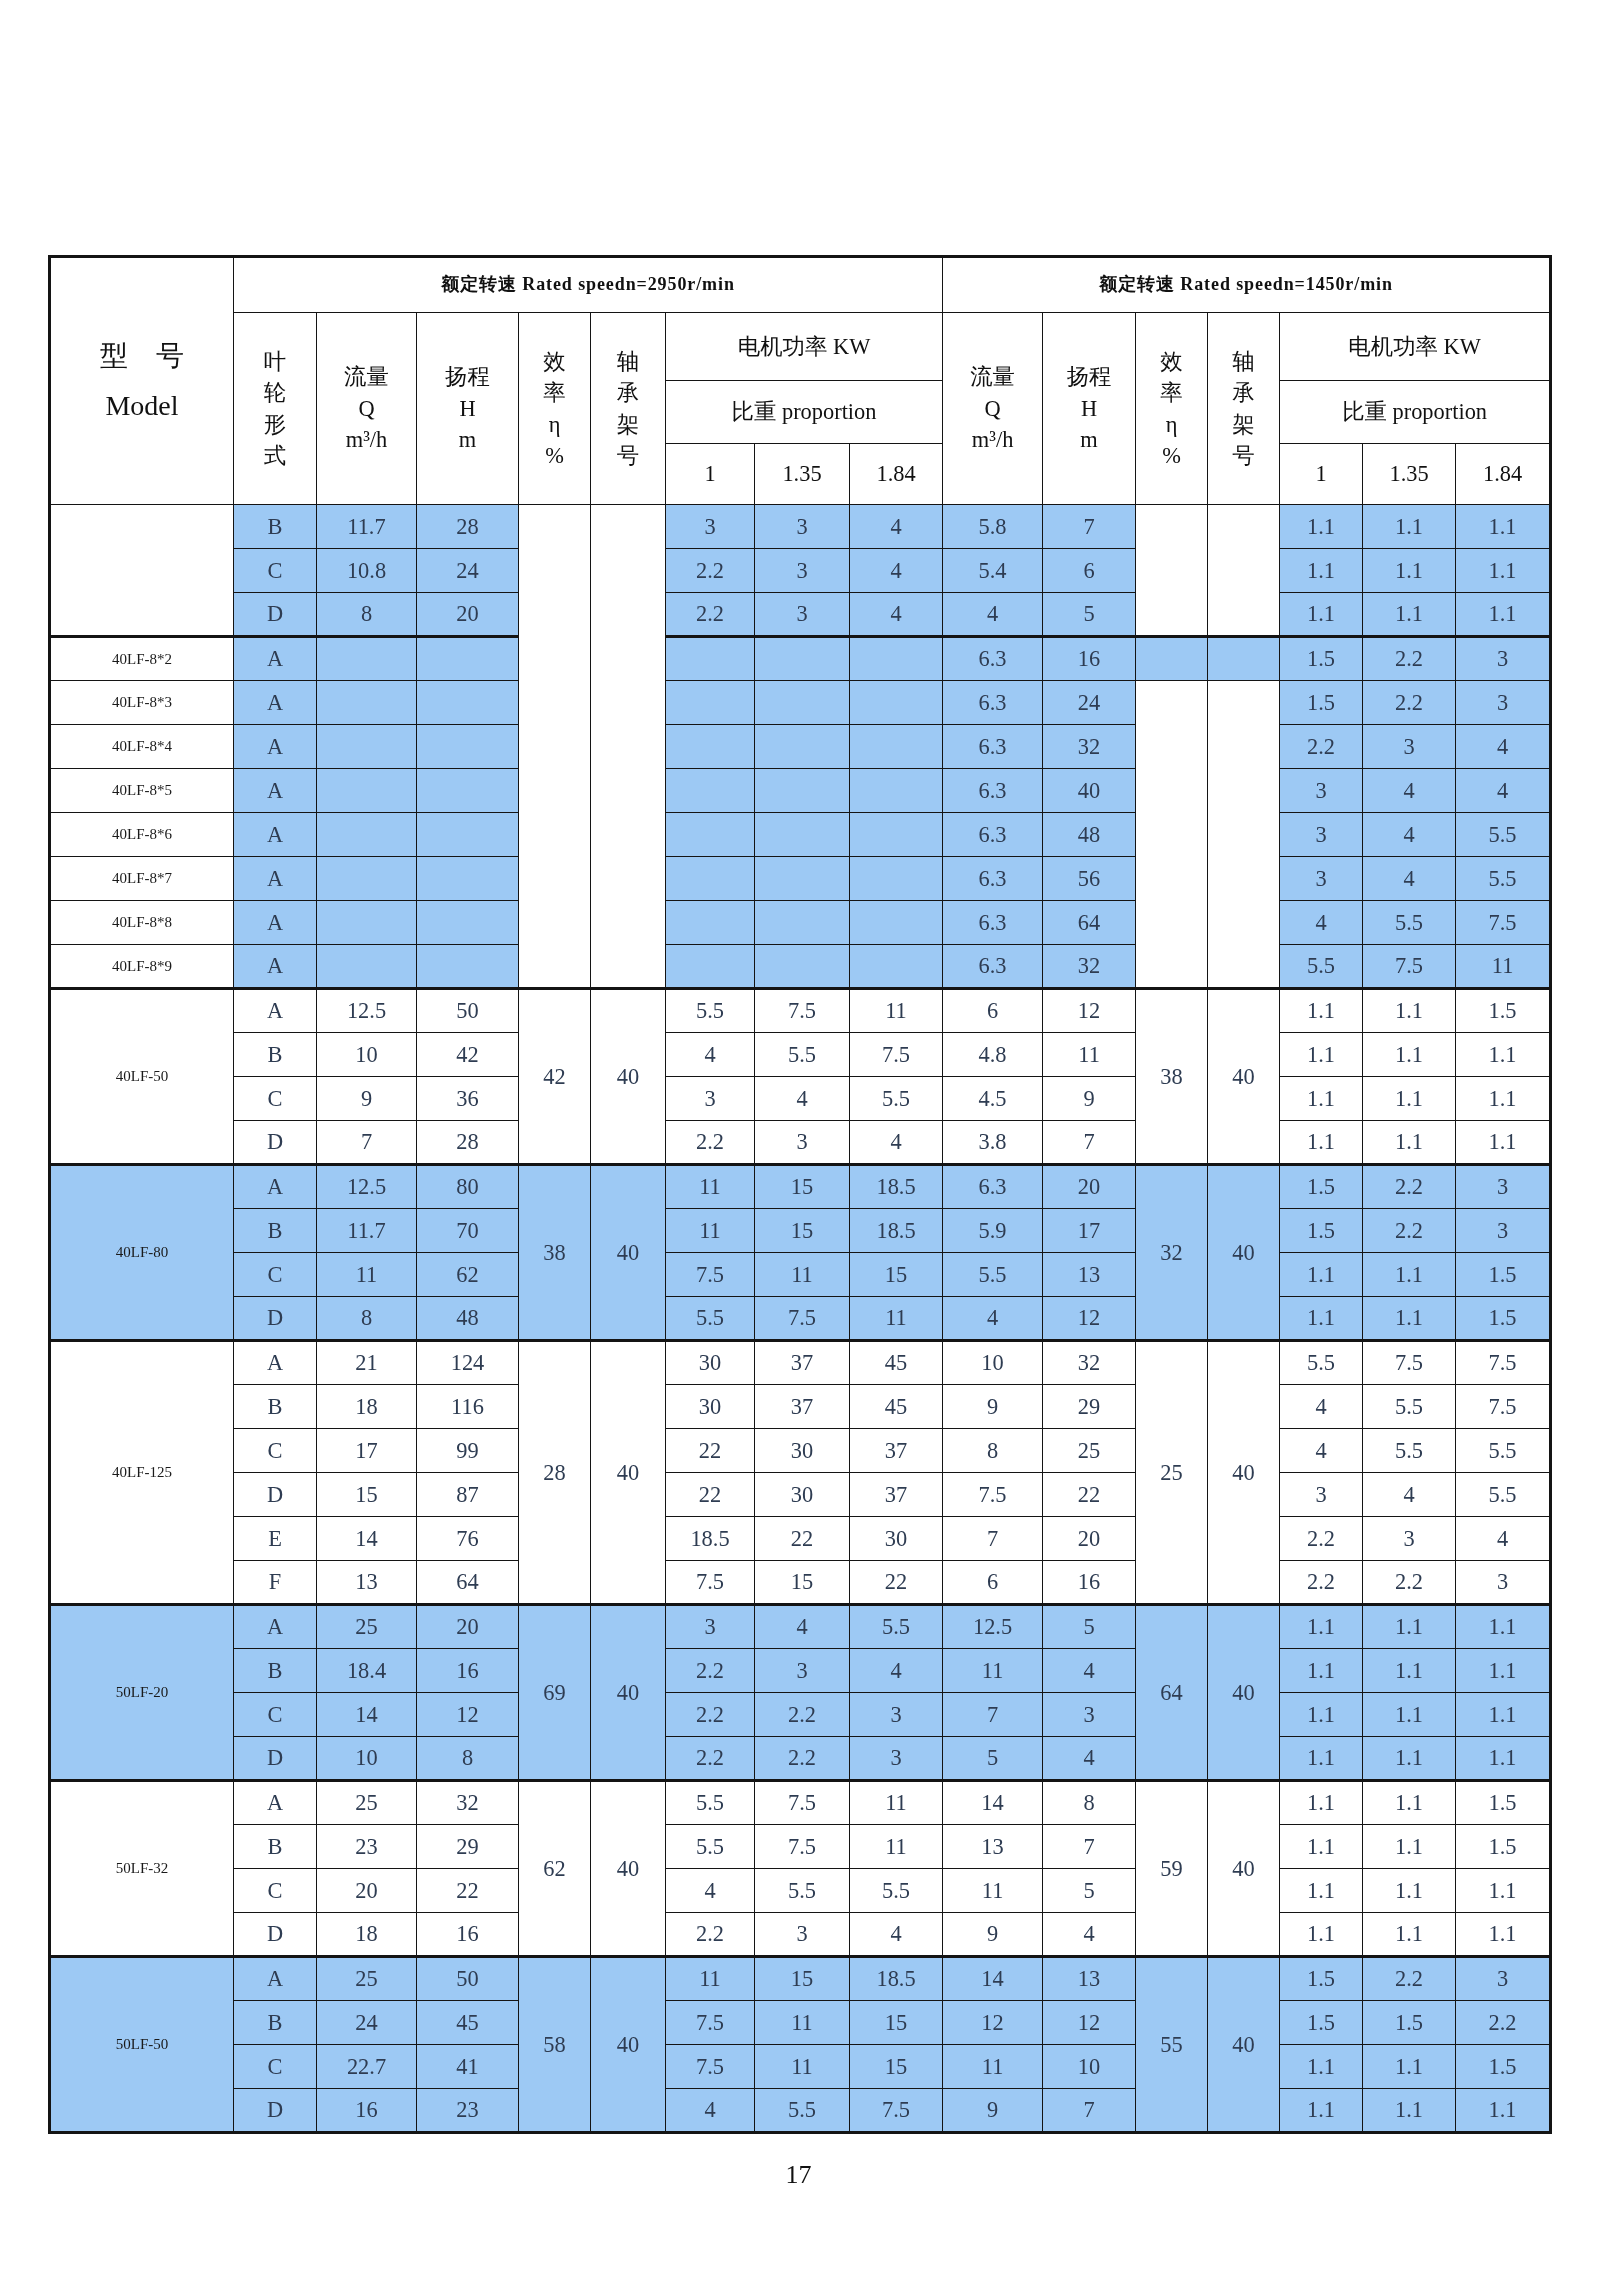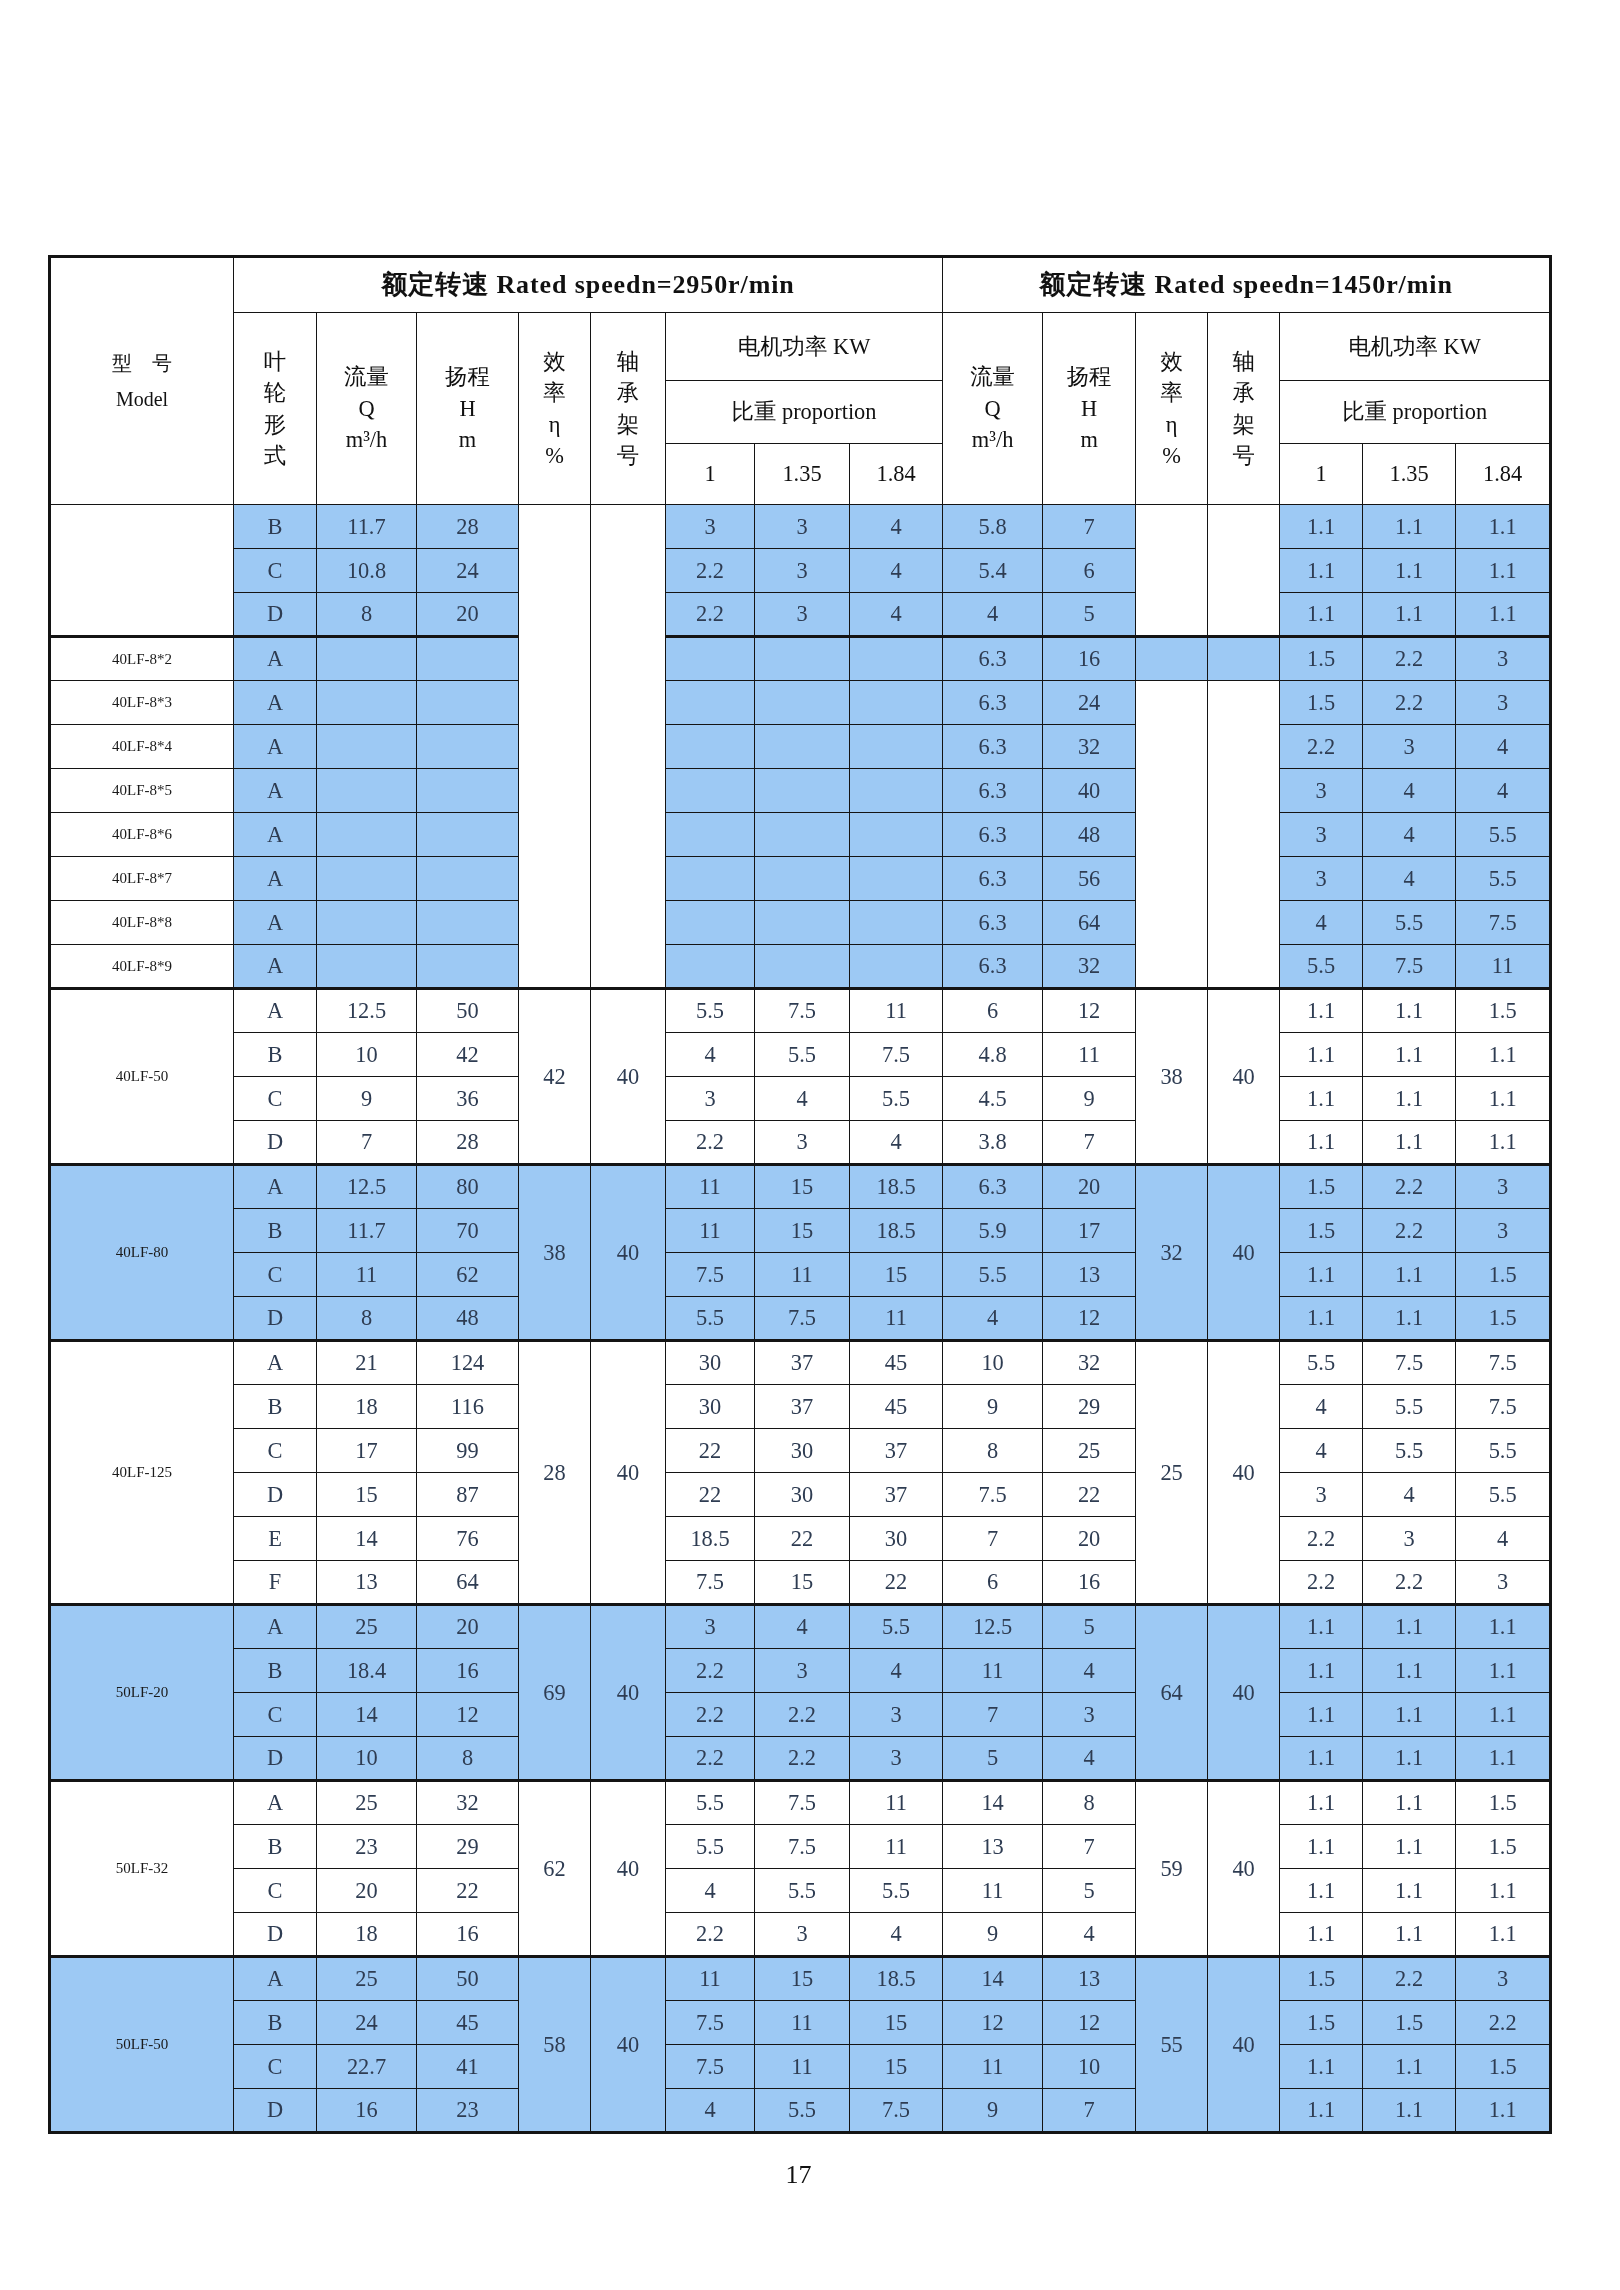--- a/index.html
+++ b/index.html
@@ -10,22 +10,22 @@
   .spec-table{
     position:absolute;left:48px;top:255px;width:1501px;
     border-collapse:collapse;table-layout:fixed;
     border:3.6px solid #141414;
   }
   .spec-table th,.spec-table td{
     border:1.8px solid #141414;text-align:center;vertical-align:middle;
     padding:0;overflow:hidden;font-weight:normal;
   }
   th{font-size:22.4px;color:#111;white-space:pre-line;line-height:1.4;}
-  th.title{font-weight:bold;font-size:26px;letter-spacing:0.9px;margin-top:8px;}
-  th.model-h{font-size:20px;line-height:1.8;}
+  th.title{font-weight:bold;font-size:18px;letter-spacing:0.9px;margin-top:8px;}
+  th.model-h{font-size:28px;line-height:1.8;}
   th.propnum{font-size:22.4px;}
   td{font-size:22.4px;color:#2e3c52;}
   td.m{font-size:15px;color:#1a1a1a;}
   td.b{background:var(--hl,#9dc9f4);}
   td.w{background:#ffffff;}
   td.gs{border-top-width:3.6px;}
   tr.hr1{height:56px;} tr.hr2{height:68px;} tr.hr3{height:63px;} tr.hr4{height:61px;}
   tbody tr{height:44px;}
   .page-number{
     position:absolute;left:48px;top:2160px;width:1501px;text-align:center;

